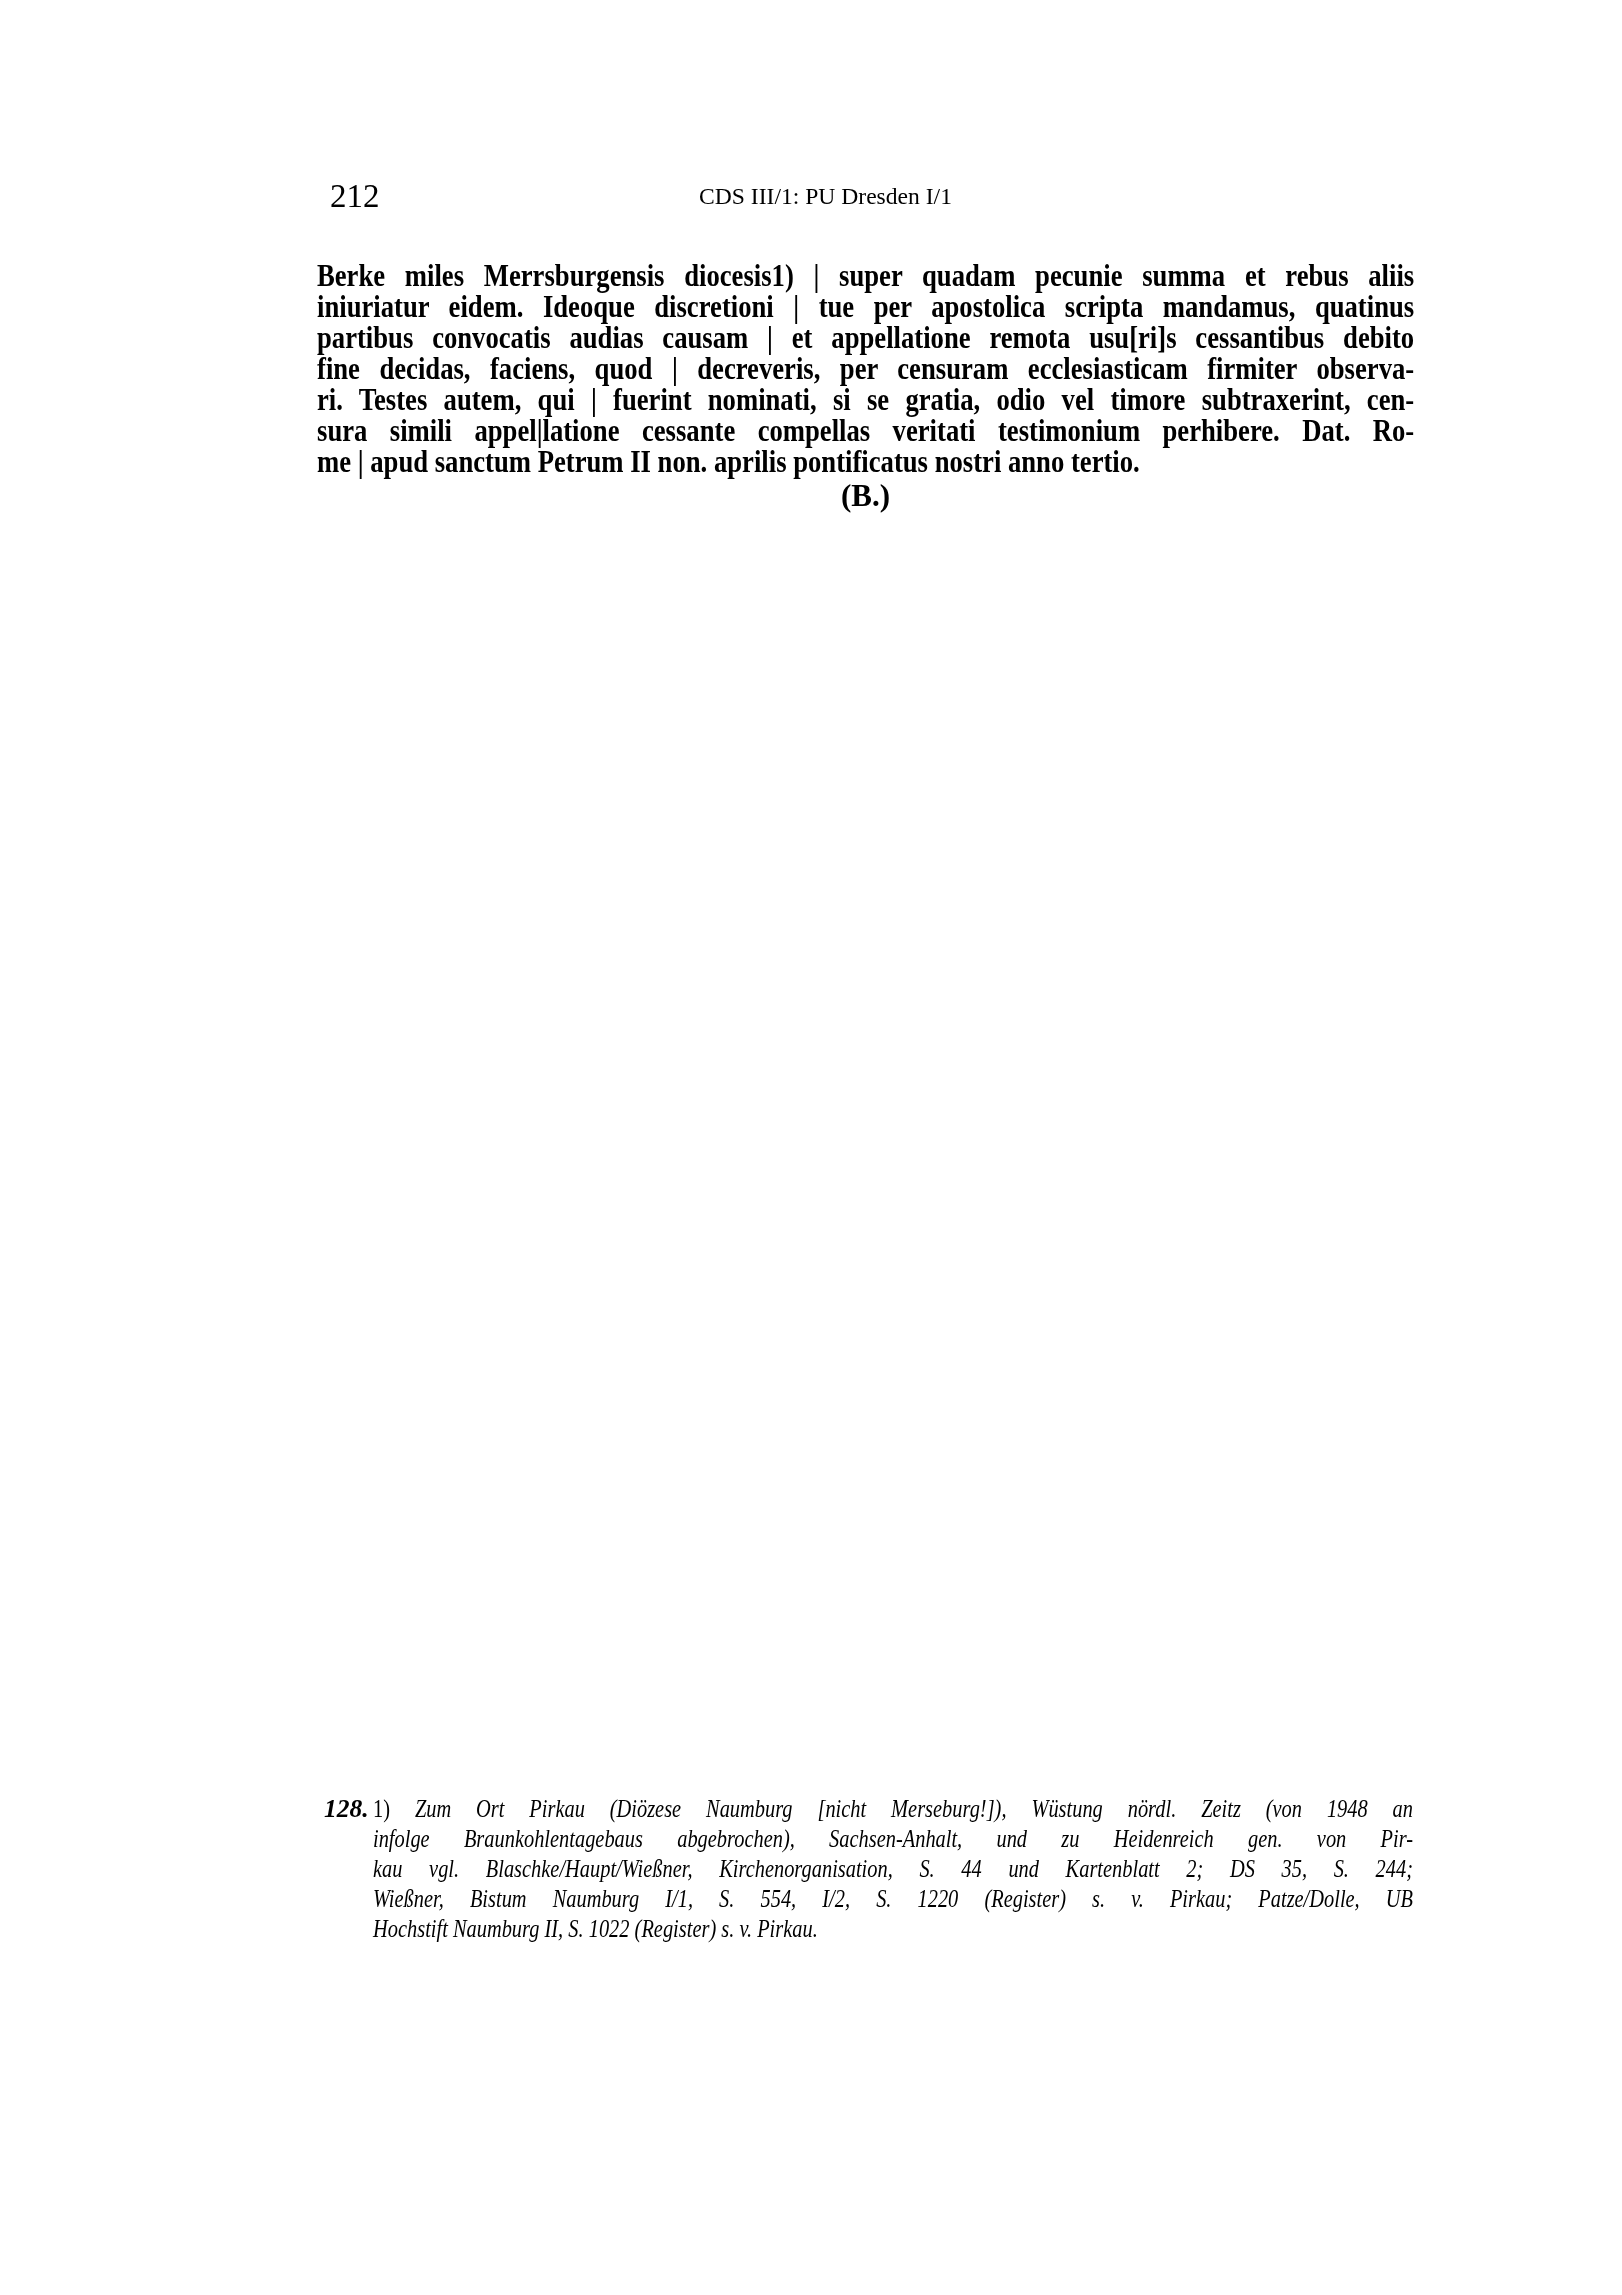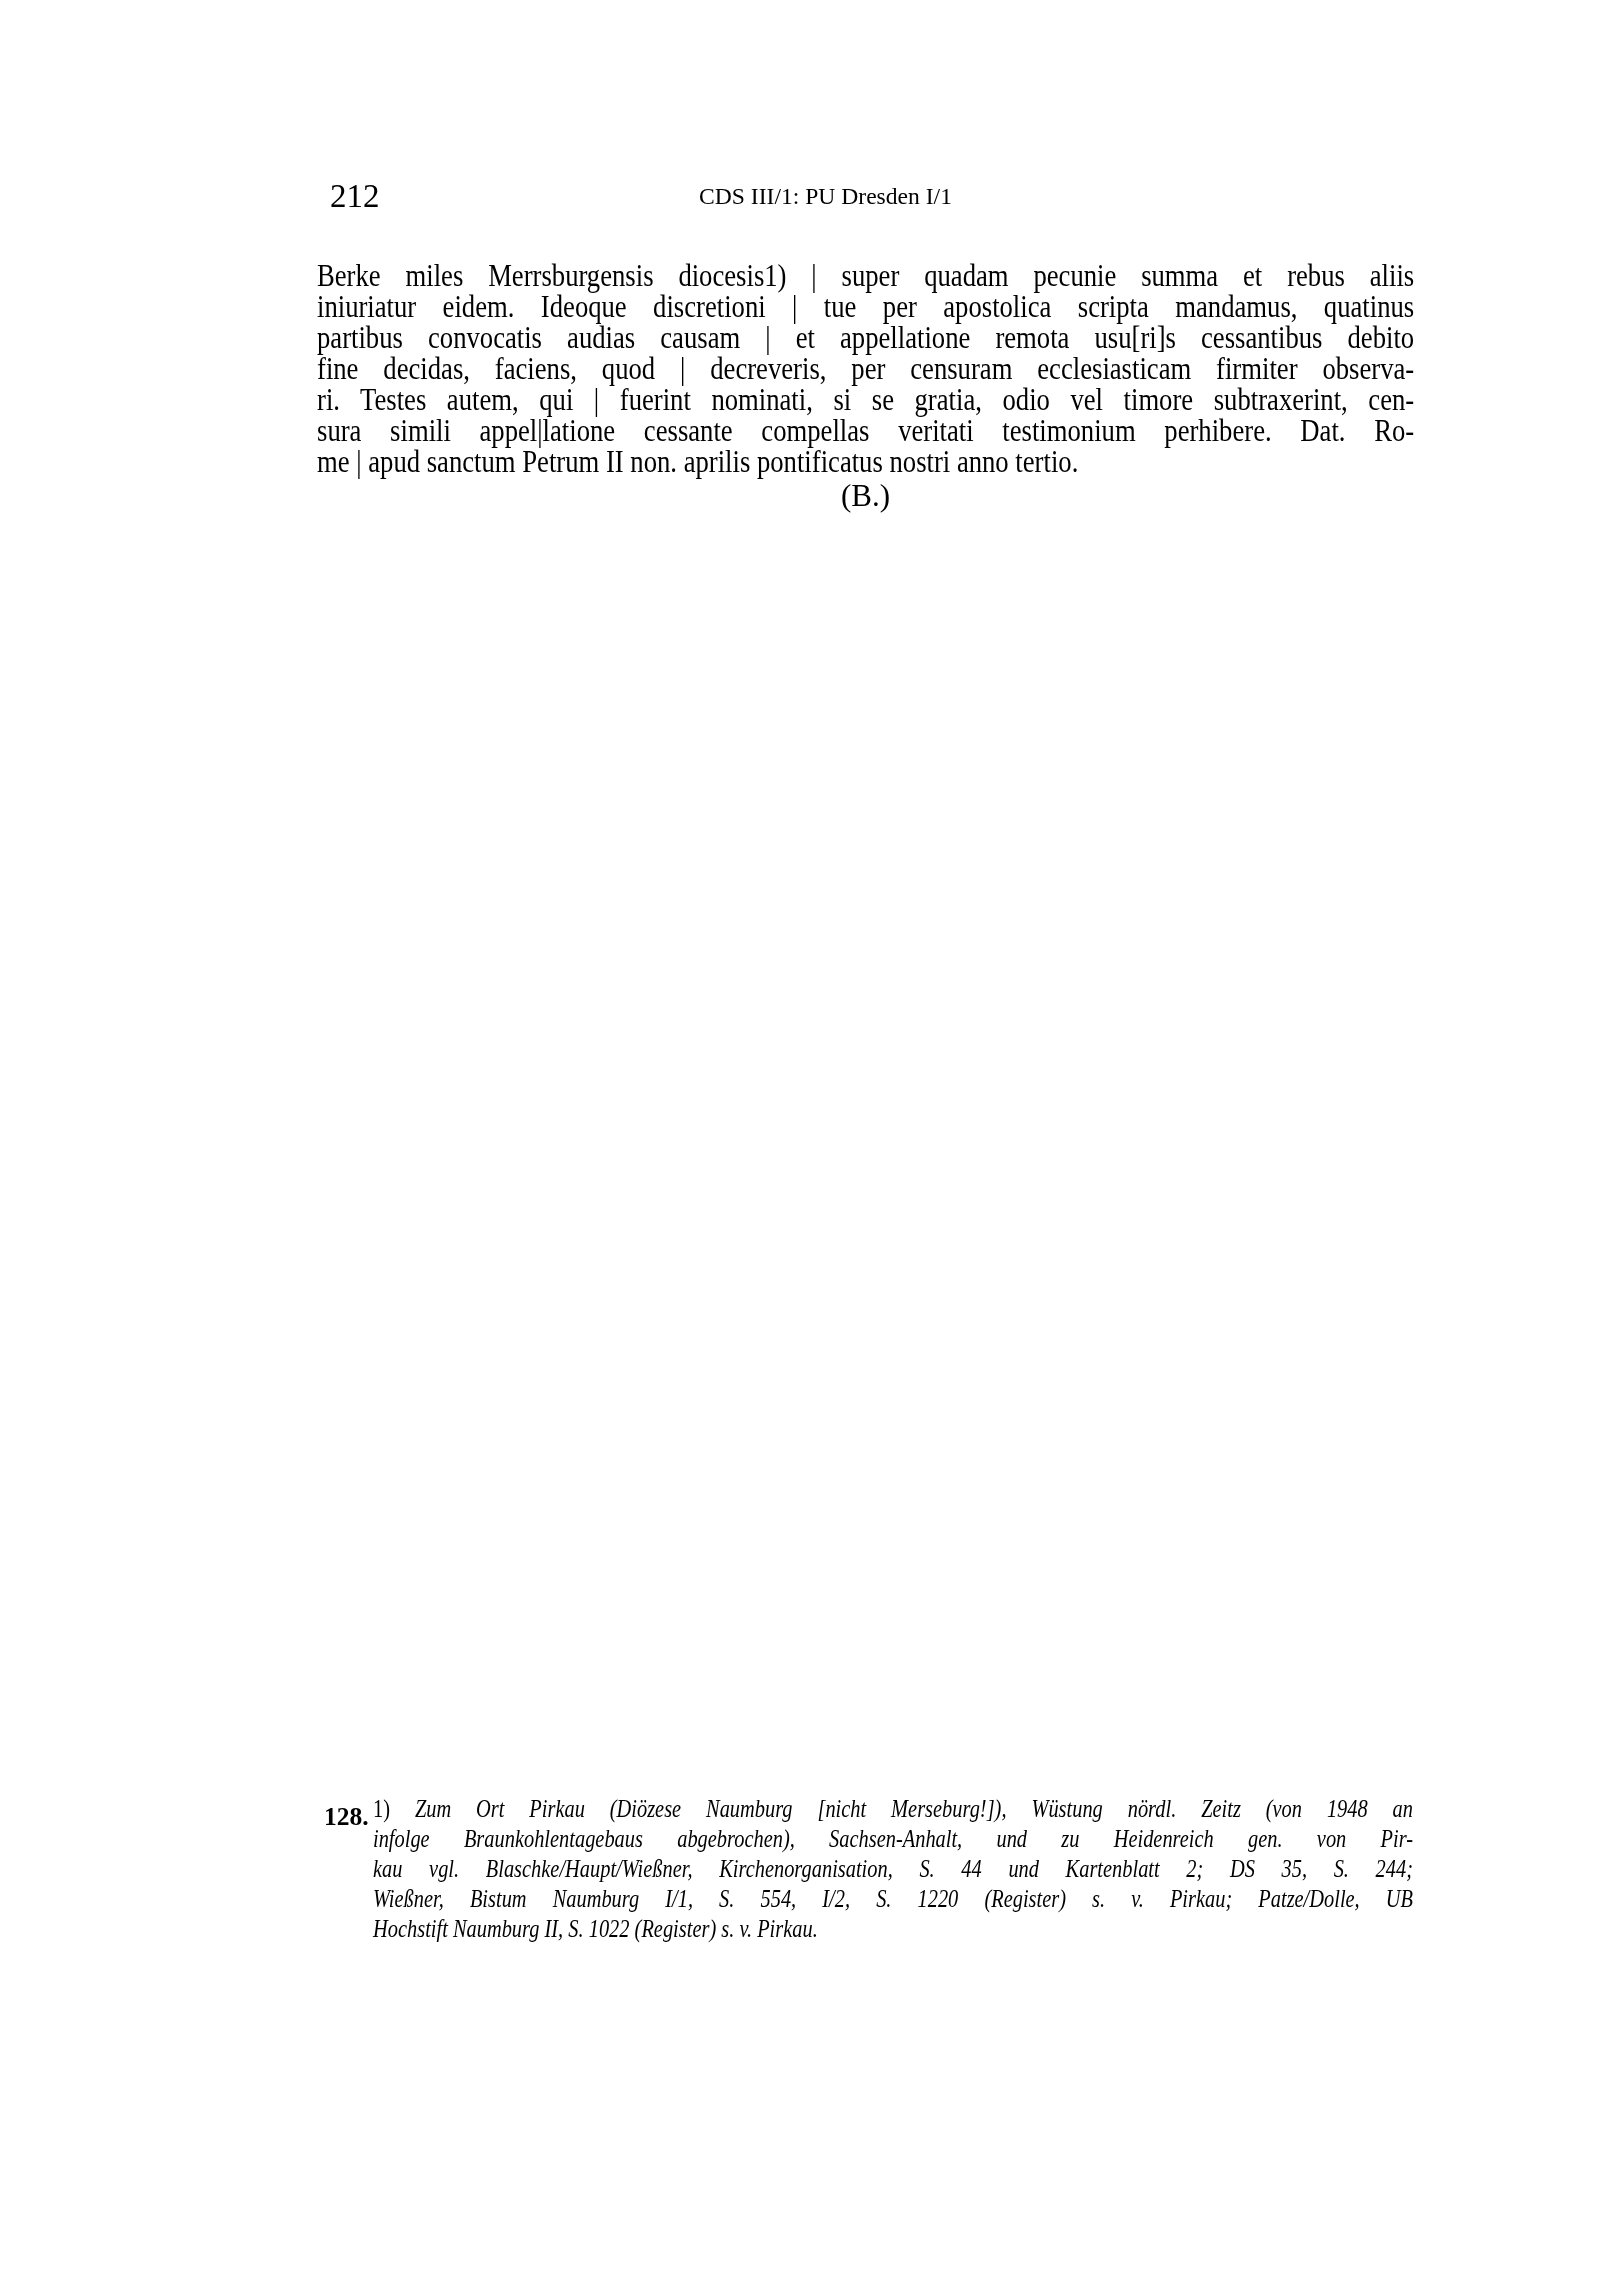--- a/index.html
+++ b/index.html
@@ -1,25 +1,25 @@
 <!DOCTYPE html>
 <html style="font-size:7.9px"><head>
 <meta charset="utf-8">
 <style>
   html, body { margin:0; padding:0; background:#ffffff; }
   body { width:1623px; height:2295px; position:relative; overflow:hidden; color:#000; font-family:"Liberation Serif", serif; }
   .header { position:absolute; top:177px; left:314px; width:1099px; height:39px; }
   .page-num { position:absolute; left:16px; top:0; font-size:33px; line-height:39px; }
   .running-title { position:absolute; left:12px; right:0; top:0; text-align:center; font-size:23.6px; line-height:39px; transform:translateX(-44px); }
-  .body-text { position:absolute; top:260px; left:317px; width:1097px; font-size:31px; line-height:31px; }
+  .body-text { position:absolute; top:260px; left:317px; width:1097px; font-size:31px; line-height:31px;font-weight:bold; }
   .body-text .line { display:block; text-align:justify; text-align-last:justify; white-space:nowrap; height:31px; transform:scaleX(0.86); transform-origin:left; width:116.3%; }
   .body-text .line.last { text-align-last:left; }
   .sig { display:block; text-align:center; height:34px; margin-top:2.9px; font-size:31px; }
   .footnotes { position:absolute; top:1794px; left:324px; width:1089px; font-size:25.5px; line-height:30px; }
-  .fn-num { position:absolute; left:0; top:8px; font-weight:bold; }
+  .fn-num { position:absolute; left:0; top:0; font-weight:bold;font-style:italic; }
   .fn-body { margin-left:49px; font-style:italic; }
   .fn-body .line { display:block; white-space:nowrap; text-align:justify; text-align-last:justify; height:30px; transform:scaleX(0.80); transform-origin:left; width:125%; }
   .fn-body .line.last { text-align-last:left; }
   .fn-body .line .up { font-style:normal; }
 </style>
 </head>
 <body>
 
 <div class="header">
   <span class="page-num">212</span>

